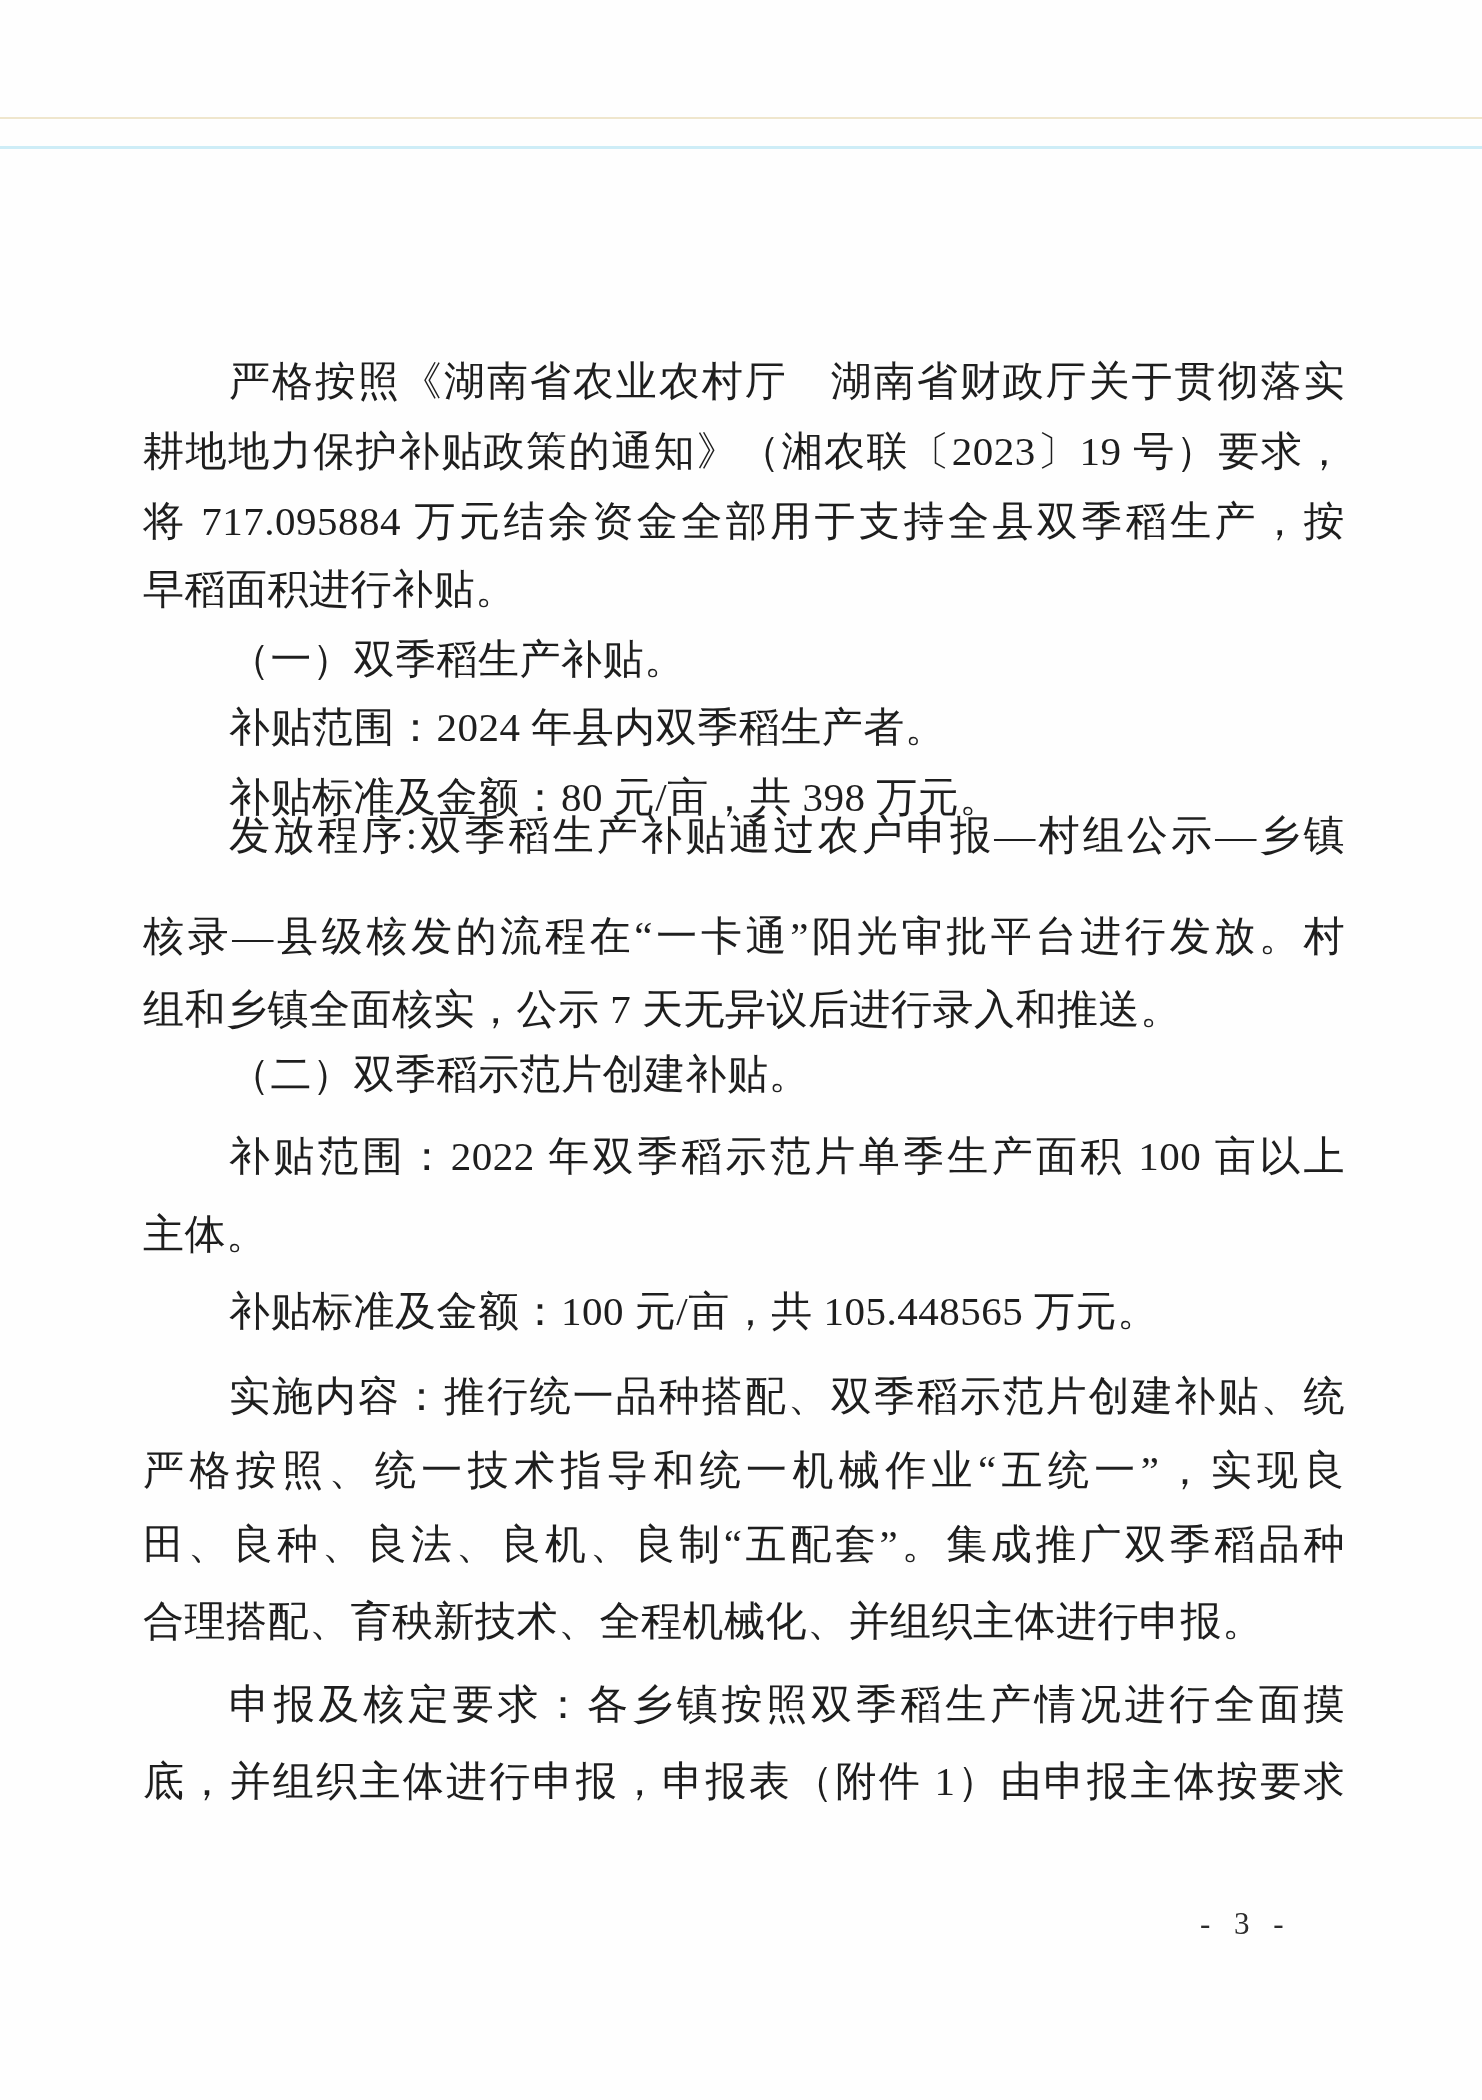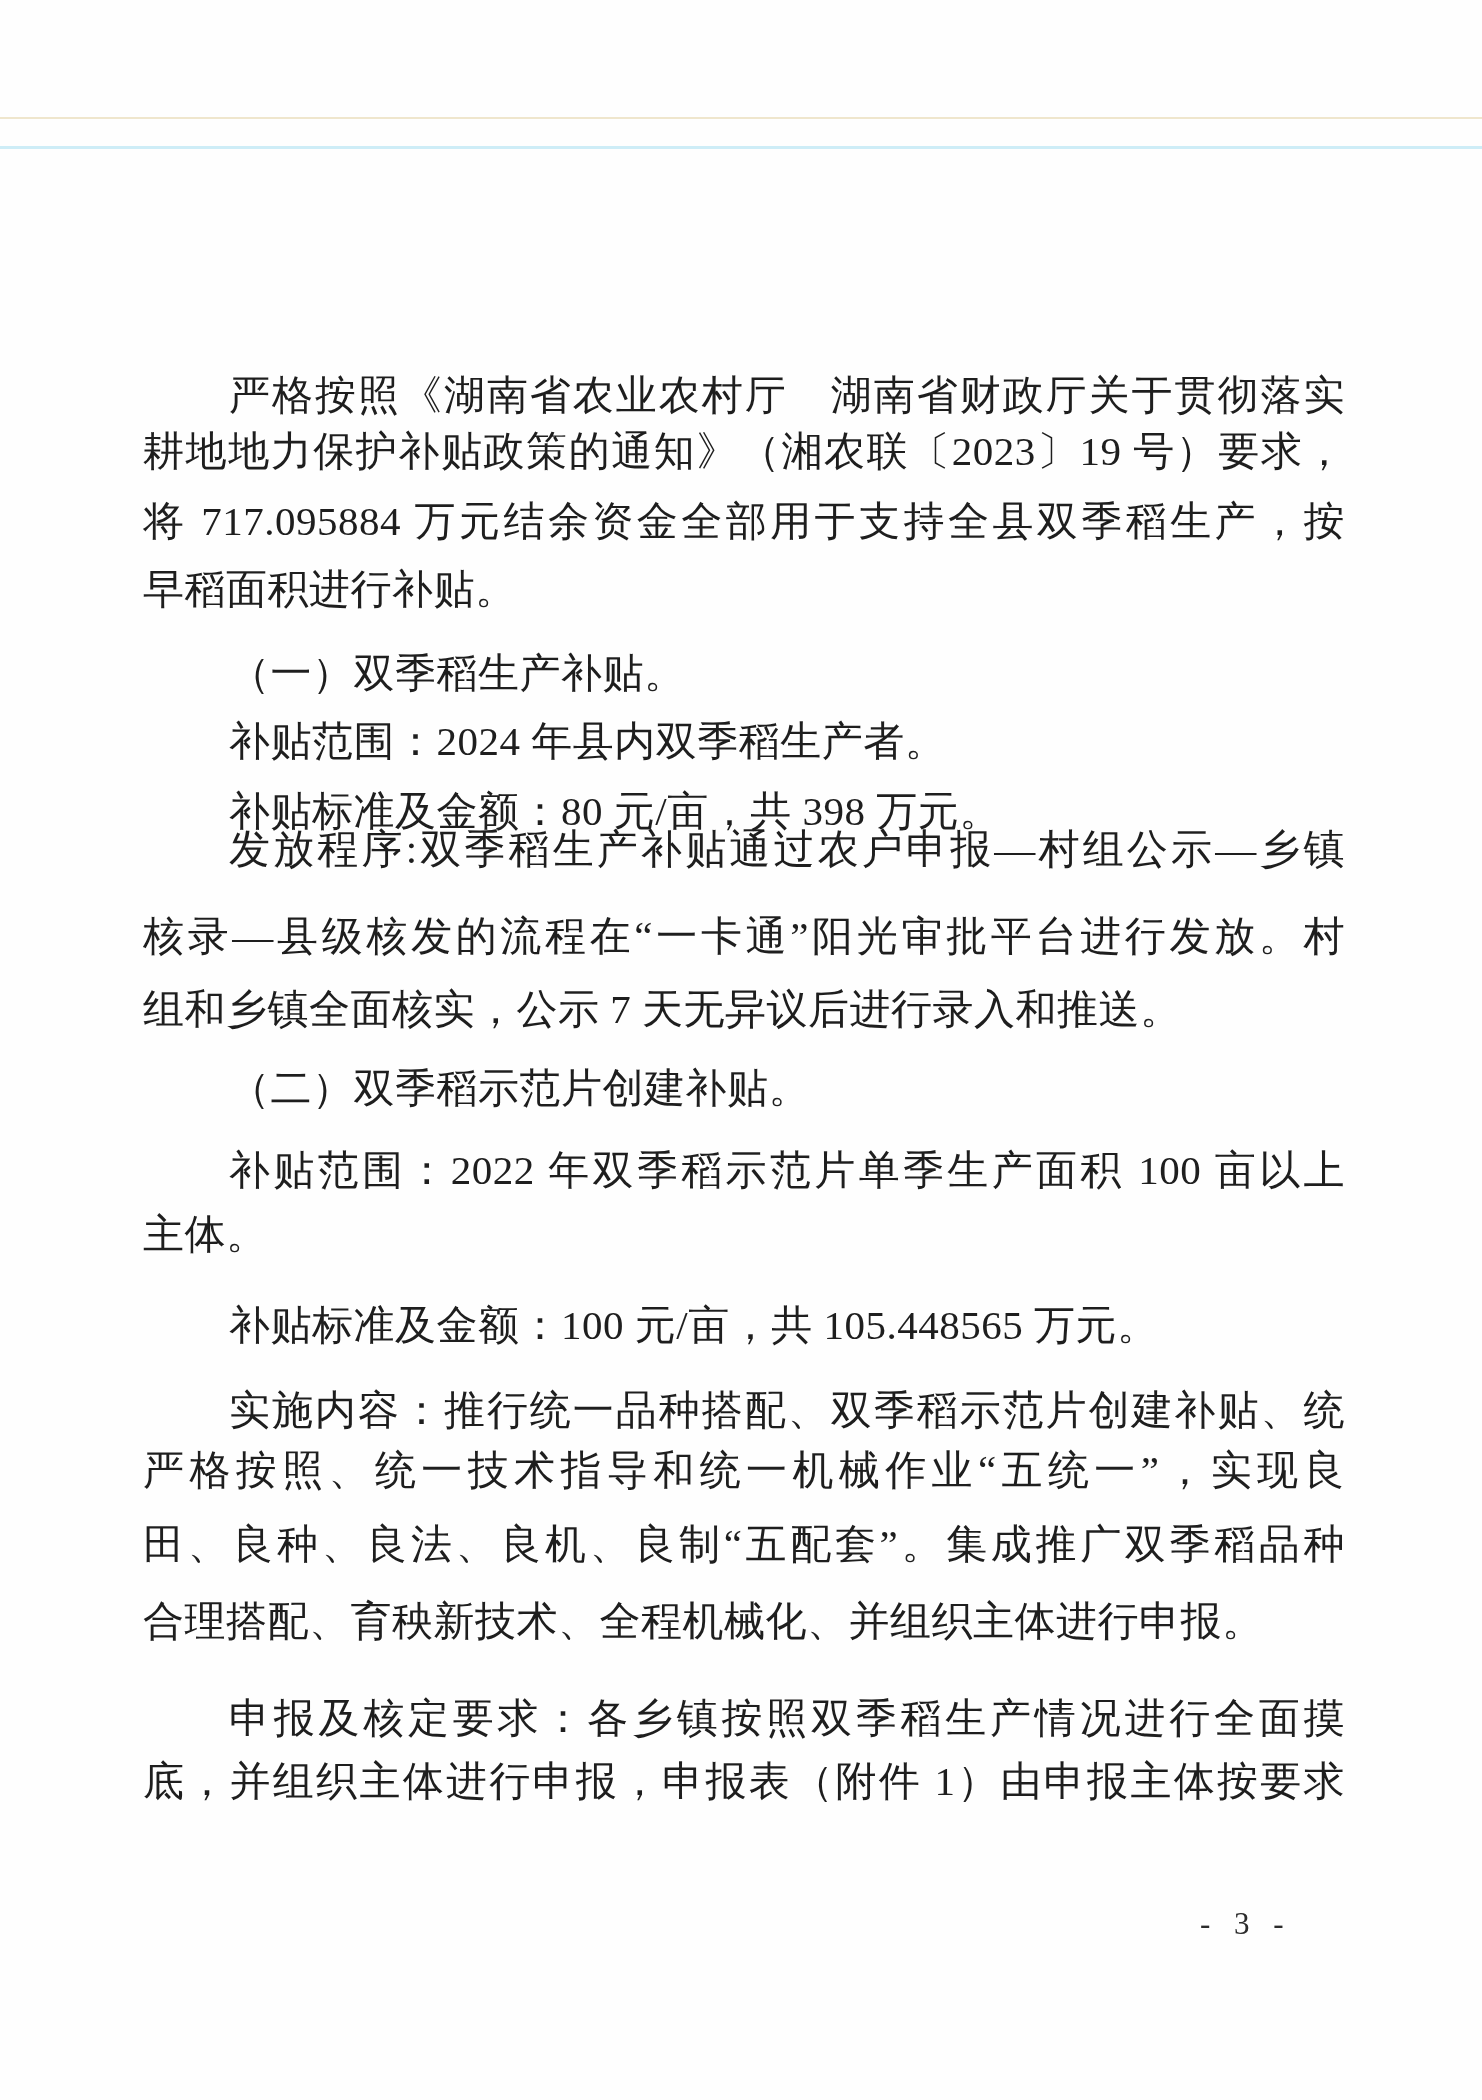--- a/index.html
+++ b/index.html
@@ -52,21 +52,20 @@
     width: 1202px;
     box-sizing: border-box;
     font-size: 41px;
     line-height: 1.15;
     color: #1e1e1e;
     white-space: nowrap;
     letter-spacing: 0.5px;
   }
   .line.indent {
     padding-left: 86px;
-    margin-top: 14px;
   }
   .line.fill {
     white-space: normal;
     text-align: justify;
     text-align-last: justify;
     word-break: keep-all;
     overflow: hidden;
     max-height: 60px;
   }
   .page-number {

